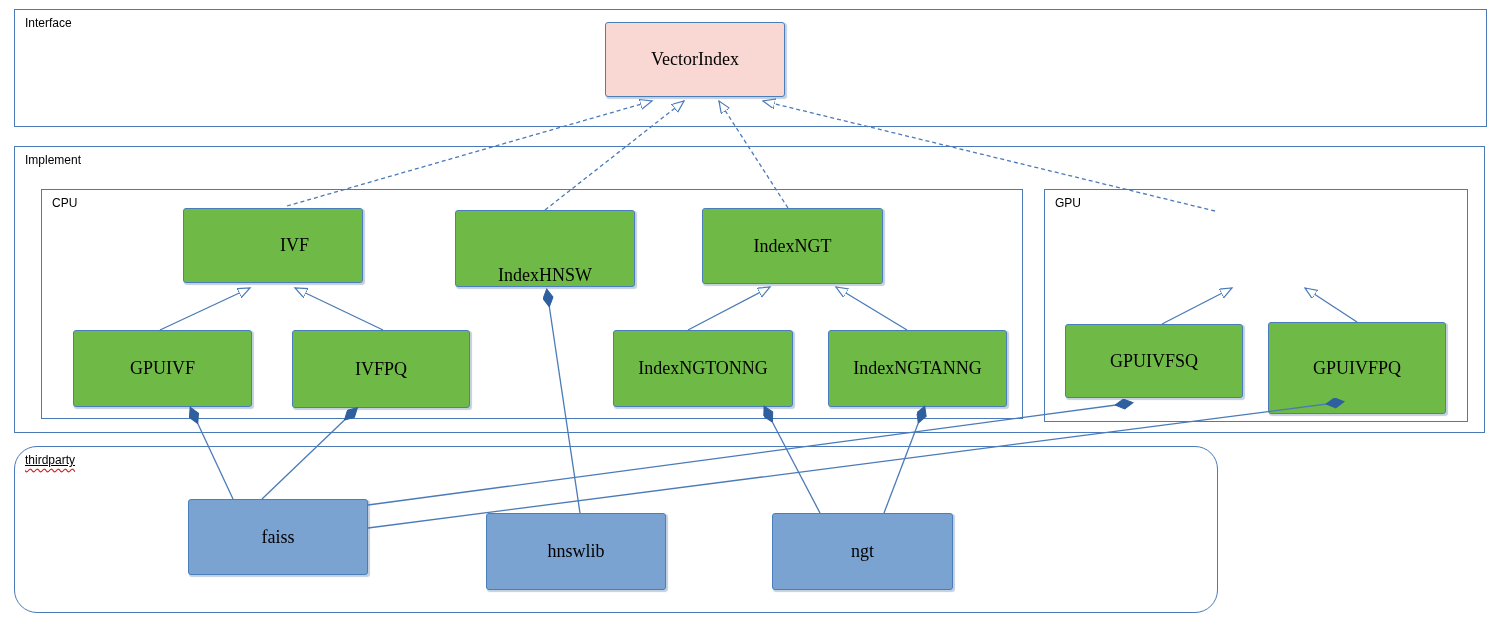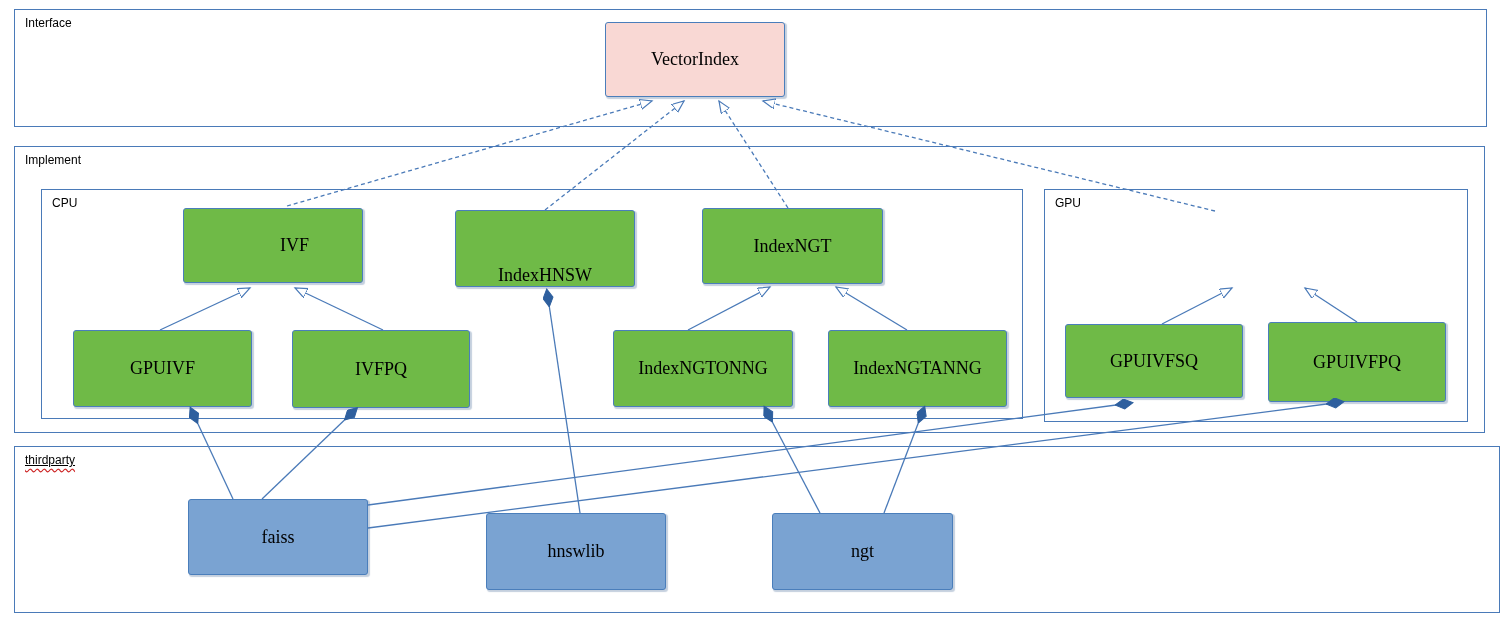--- a/index.html
+++ b/index.html
@@ -11,21 +11,21 @@
     position:absolute;border:1.6px solid #4a7ab8;background:transparent;box-sizing:border-box;
   }
   .container-label{
     position:absolute;top:6px;left:10px;font-size:12px;color:#000;
     font-family:"Liberation Sans",sans-serif;white-space:nowrap;
   }
   #c-interface{left:14px;top:9px;width:1473px;height:118px;}
   #c-implement{left:14px;top:146px;width:1471px;height:287px;}
   #c-cpu{left:41px;top:189px;width:982px;height:230px;}
   #c-gpu{left:1044px;top:189px;width:424px;height:233px;}
-  #c-thirdparty{left:14px;top:446px;width:1486px;height:167px;}
+  #c-thirdparty{left:14px;top:446px;width:1204px;height:167px;border-radius:23px;}
 
   .node{
     position:absolute;border:1.6px solid #4a7ebb;border-radius:3px;box-sizing:border-box;
     display:flex;align-items:center;justify-content:center;
     font-family:"Liberation Serif",serif;font-size:18px;color:#000;
     box-shadow:1.5px 1.5px 1px rgba(90,120,160,0.35);
   }
   .pink{background:#f9d8d4;}
   .green{background:#6fba47;}
   .blue{background:#7aa3d2;}
@@ -33,21 +33,21 @@
   #n-vectorindex{left:605px;top:22px;width:180px;height:75px;}
   #n-ivf{left:183px;top:208px;width:180px;height:75px;padding-left:43px;}
   #n-indexhnsw{left:455px;top:210px;width:180px;height:77px;align-items:flex-end;}
   #n-indexngt{left:702px;top:208px;width:181px;height:76px;}
   #n-ivfsq{left:73px;top:330px;width:179px;height:77px;}
   #n-ivfpq{left:292px;top:330px;width:178px;height:78px;}
   #n-indexngtonng{left:613px;top:330px;width:180px;height:77px;}
   #n-indexngtanng{left:828px;top:330px;width:179px;height:77px;}
   #n-gpuivf{left:1170px;top:211px;width:180px;height:74px;}
   #n-gpuivfsq{left:1065px;top:324px;width:178px;height:74px;}
-  #n-gpuivfpq{left:1268px;top:322px;width:178px;height:80px;}
+  #n-gpuivfpq{left:1268px;top:322px;width:178px;height:92px;}
   #n-faiss{left:188px;top:499px;width:180px;height:76px;text-align:right;}
   #n-hnswlib{left:486px;top:513px;width:180px;height:77px;}
   #n-ngt{left:772px;top:513px;width:181px;height:77px;}
 
   .u-black{text-decoration:underline;text-decoration-color:#000;}
   .u-wavy{text-decoration-line:underline;text-decoration-style:wavy;
           text-decoration-color:#cc2222;text-underline-offset:4px;}
 
   svg.edges{position:absolute;left:0;top:0;width:1503px;height:628px;pointer-events:none;}
   .edge{stroke:#4a7ab8;stroke-width:1.3;fill:none;}

